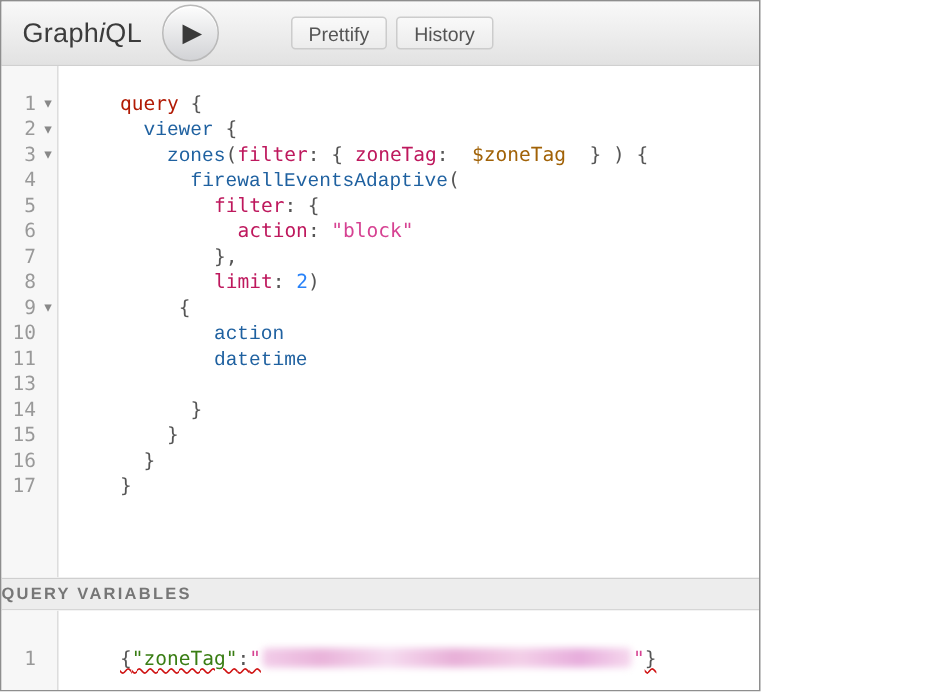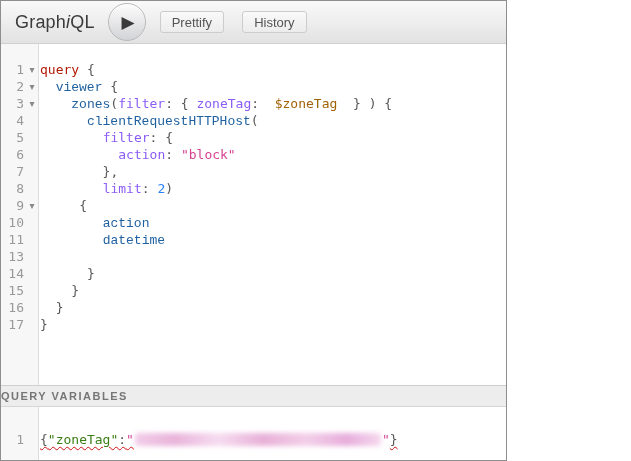--- a/index.html
+++ b/index.html
@@ -32,30 +32,30 @@
     display:flex; align-items:center; justify-content:center;
     cursor:pointer;
   }
   .play-glyph {
     font-size:17px; color:#3a3a3a; line-height:1;
     margin-left:3px;
     font-family:"DejaVu Sans", sans-serif;
   }
   .tb-btn {
     height:22px; padding:0 11px;
-    margin-left:14px;
+    margin-left:48px;
     background:linear-gradient(#f9f9f9,#ececec);
     border:1px solid #ccc;
     border-radius:3px;
     font-size:13px; color:#555;
     font-family:"Liberation Sans", sans-serif;
     cursor:pointer;
     display:flex; align-items:center;
   }
-  .tb-btn + .tb-btn { margin-left:18px; }
+  .tb-btn + .tb-btn { margin-left:6px; }
   
   .query-editor {
     flex:1 1 auto;
     position:relative;
     background:#fff;
     padding-top:17px;
     overflow:hidden;
   }
   .var-editor {
     flex:0 0 53px;
@@ -77,25 +77,25 @@
   .cm-num {
     flex:0 0 23px; text-align:right;
     color:#999;
   }
   .cm-fold {
     flex:0 0 16px; text-align:center;
     color:#888; font-size:10px; line-height:17px;
     cursor:pointer;
     font-family:"DejaVu Sans", sans-serif;
   }
-  .cm-code { white-space:pre; cursor:text; }
+  .cm-code { white-space:pre; cursor:text;padding-left:40px; }
   
   .tk-kw  { color:#B11A04; }
   .tk-pr  { color:#1F61A0;font-family:Liberation Mono, monospace; }
-  .tk-at  { color:#8b5cf6; }
+  .tk-at  { color:#be185d; }
   .tk-st  { color:#D64292; }
   .tk-vb  { color:#a16207; }
   .tk-nm  { color:#2882F9; }
   .tk-pn  { color:#555555; }
   .tk-key { color:#397D13; }
   .tk-sq  {
     text-decoration-line:underline;
     text-decoration-style:wavy;
     text-decoration-color:#cf1212;
     text-decoration-thickness:1px;
@@ -151,21 +151,21 @@
           <span class="cm-code"><span class="tk-pn">  </span><span class="tk-pr">viewer</span><span class="tk-pn"> {</span></span>
         </div>
         <div class="cm-row">
           <span class="cm-num">3</span>
           <span class="cm-fold">▾</span>
           <span class="cm-code"><span class="tk-pn">    </span><span class="tk-pr">zones</span><span class="tk-pn">(</span><span class="tk-at">filter</span><span class="tk-pn">: { </span><span class="tk-at">zoneTag</span><span class="tk-pn">:  </span><span class="tk-vb">$zoneTag</span><span class="tk-pn">  } ) {</span></span>
         </div>
         <div class="cm-row">
           <span class="cm-num">4</span>
           <span class="cm-fold"></span>
-          <span class="cm-code"><span class="tk-pn">      </span><span class="tk-pr">clientRequestHTTPHost</span><span class="tk-pn">(</span></span>
+          <span class="cm-code"><span class="tk-pn">      </span><span class="tk-pr">firewallEventsAdaptive</span><span class="tk-pn">(</span></span>
         </div>
         <div class="cm-row">
           <span class="cm-num">5</span>
           <span class="cm-fold"></span>
           <span class="cm-code"><span class="tk-pn">        </span><span class="tk-at">filter</span><span class="tk-pn">: {</span></span>
         </div>
         <div class="cm-row">
           <span class="cm-num">6</span>
           <span class="cm-fold"></span>
           <span class="cm-code"><span class="tk-pn">          </span><span class="tk-at">action</span><span class="tk-pn">: </span><span class="tk-st">"block"</span></span>

